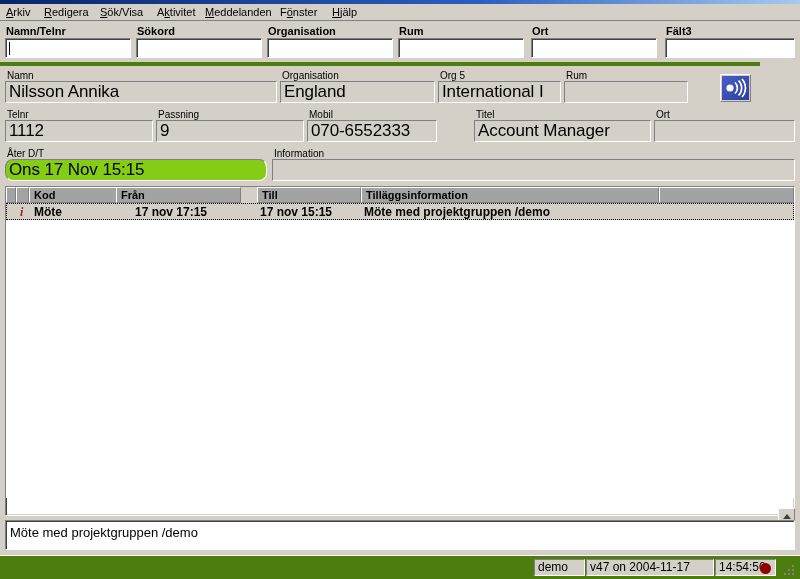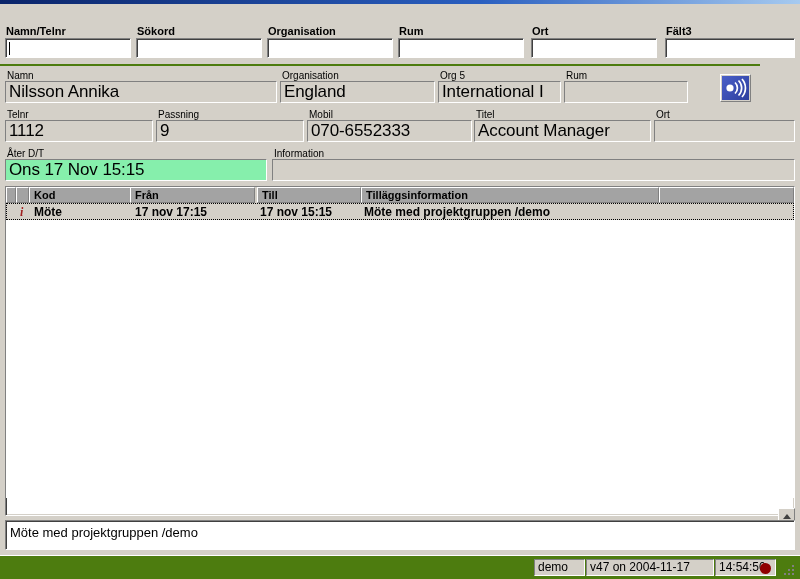--- a/index.html
+++ b/index.html
@@ -52,21 +52,21 @@
     cursor: default;
   }
   .menuitem u { text-decoration: underline; }
 
   
   .searchpanel {
     position: absolute;
     left: 0; top: 22px;
     width: 760px; height: 44px;
     background: #d4d0c8;
-    border-bottom: 2px solid #4d7c0f;
+    border-bottom: 4px solid #4d7c0f;
     box-sizing: border-box;
   }
   .sfield { position: absolute; }
   .sfield .lab {
     position: absolute;
     left: 1px; top: 0;
     font-size: 11px;
     font-weight: bold;
     line-height: 12px;
     white-space: nowrap;
@@ -119,21 +119,21 @@
     border: 1px solid;
     border-color: #808080 #ffffff #ffffff #808080;
     box-sizing: border-box;
     font-size: 17px;
     line-height: 20px;
     padding: 0 3px;
     overflow: hidden;
     white-space: nowrap;
     letter-spacing: -0.1px;
   }
-  .dfield.white .val { background: #86efac; }
+  .dfield.white .val { background: #84cc16; border-radius: 8px; }
 
   .speakerbtn {
     position: absolute;
     left: 720px; top: 74px;
     width: 31px; height: 28px;
     background: #d4d0c8;
     border: 1px solid;
     border-color: #ffffff #808080 #808080 #ffffff;
     box-sizing: border-box;
     padding: 1px;
@@ -298,20 +298,29 @@
     width: 2px; height: 2px;
   }
 </style>
 </head>
 <body>
 
 <div class="app">
 
   <div class="titlestrip"></div>
 
+  <div class="menubar" id="menubar">
+      <div class="menuitem" style="left: 6px;"><u>A</u>rkiv</div>
+      <div class="menuitem" style="left: 44px;"><u>R</u>edigera</div>
+      <div class="menuitem" style="left: 100px;"><u>S</u>ök/Visa</div>
+      <div class="menuitem" style="left: 157px;">A<u>k</u>tivitet</div>
+      <div class="menuitem" style="left: 205px;"><u>M</u>eddelanden</div>
+      <div class="menuitem" style="left: 280px;">F<u>ö</u>nster</div>
+      <div class="menuitem" style="left: 332px;"><u>H</u>jälp</div>
+    </div>
 
   <div class="searchpanel" id="searchpanel">
       <div class="sfield first" style="left: 5px; top: 3px; width: 126px;">
         <div class="lab">Namn/Telnr</div>
         <div class="inp" style="width: 126px;"></div>
       </div>
       <div class="sfield" style="left: 136px; top: 3px; width: 126px;">
         <div class="lab">Sökord</div>
         <div class="inp" style="width: 126px;"></div>
       </div>
@@ -353,21 +362,21 @@
       <div class="dfield" style="left: 5px; top: 43px; width: 148px;">
         <div class="lab">Telnr</div>
         <div class="val" style="width: 148px;">1112</div>
       </div>
       <div class="dfield" style="left: 156px; top: 43px; width: 148px;">
         <div class="lab">Passning</div>
         <div class="val" style="width: 148px;">9</div>
       </div>
       <div class="dfield" style="left: 307px; top: 43px; width: 165px;">
         <div class="lab">Mobil</div>
-        <div class="val" style="width: 165px;">070-6552333</div>
+        <div class="val" style="width: 130px;">070-6552333</div>
       </div>
       <div class="dfield" style="left: 474px; top: 43px; width: 177px;">
         <div class="lab">Titel</div>
         <div class="val" style="width: 177px;">Account Manager</div>
       </div>
       <div class="dfield" style="left: 654px; top: 43px; width: 141px;">
         <div class="lab">Ort</div>
         <div class="val" style="width: 141px;"></div>
       </div>
       <div class="dfield white" style="left: 5px; top: 82px; width: 262px;">
@@ -389,21 +398,21 @@
         <path d="M20 3 A13.5 13.5 0 0 1 20 21" stroke="#ffffff" stroke-width="1.7" fill="none"></path>
       </svg>
     </span>
   </div>
 
   <div class="listwrap">
     <div class="listhead" id="listhead">
         <div class="hcell" style="left: 0px; width: 10px;"></div>
         <div class="hcell" style="left: 10px; width: 13px;"></div>
         <div class="hcell" style="left: 23px; width: 103px;">Kod</div>
-        <div class="hcell" style="left: 124px; width: 125px;">Från</div>
+        <div class="hcell" style="left: 110px; width: 125px;">Från</div>
         <div class="hcell" style="left: 251px; width: 104px;">Till</div>
         <div class="hcell" style="left: 355px; width: 298px;">Tilläggsinformation</div>
         <div class="hcell" style="left: 653px; width: 135px;"></div>
       </div>
     <div class="listbody" id="listbody">
         <div class="lrow" style="top: 0px;">
           <div class="lcell icon" style="left: 13px; width: 10px;">i</div>
           <div class="lcell" style="left: 27px; width: 95px;">Möte</div>
           <div class="lcell" style="left: 128px; width: 120px;">17 nov  17:15</div>
           <div class="lcell" style="left: 253px; width: 100px;">17 nov  15:15</div>

